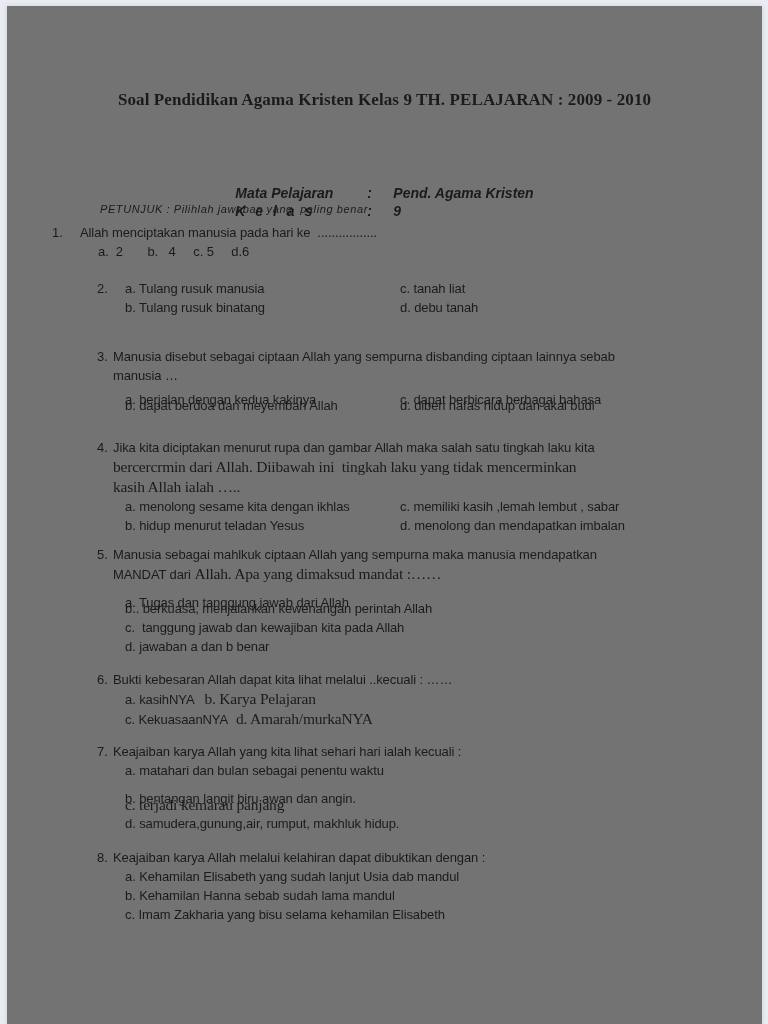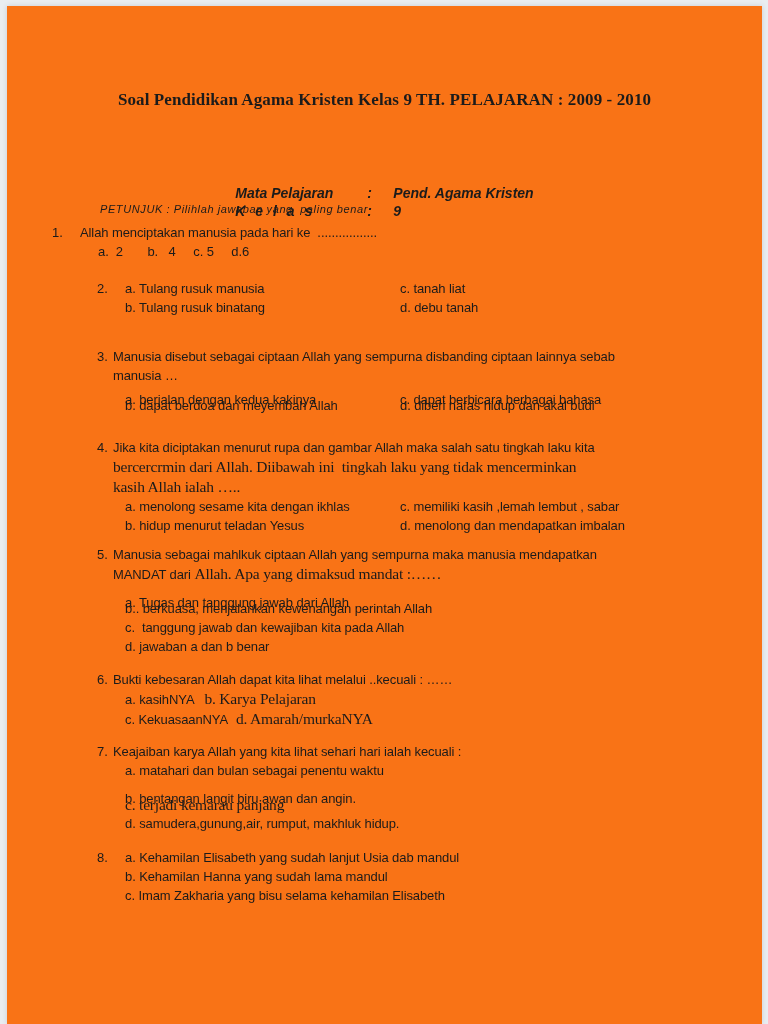--- a/index.html
+++ b/index.html
@@ -4,21 +4,21 @@
 <style>
   html, body { margin:0; padding:0; }
   body {
     width:768px; height:1024px; overflow:hidden;
     background:#e9edf1;
     font-family:"Liberation Sans", sans-serif;
     color:#1b1b1b;
   }
   .page {
     position:absolute; left:7px; top:6px; right:6px; bottom:0;
-    background:#f97316;
+    background:#737373;
     box-shadow:0 0 5px rgba(60,70,90,0.18);
   }
   .t { white-space:pre; }
   .abs { position:absolute; }
 
   .doc-title {
     left:0; right:0; top:83px; text-align:center;
     font-family:"Liberation Serif", serif; font-weight:bold;
     font-size:17px; line-height:22px; letter-spacing:0.1px;
   }
@@ -189,21 +189,22 @@
         <div class="pl1 t">b. bentangan langit biru awan dan angin.</div>
         <div class="pl2 serif t">c. terjadi kemarau panjang</div>
       </div>
       <div class="t">d. samudera,gunung,air, rumput, makhluk hidup.</div>
     </div>
   </div>
 
   <div class="abs q" style="left:90px; top:842px; right:20px;">
     <div class="qhead">
       <span class="qnum t">8.</span>
+      <span class="t">Keajaiban karya Allah melalui kelahiran dapat dibuktikan dengan :</span>
     </div>
     <div class="opts">
       <div class="t">a. Kehamilan Elisabeth yang sudah lanjut Usia dab mandul</div>
-      <div class="t">b. Kehamilan Hanna yang sudah lama mandul</div>
+      <div class="t">b. Kehamilan Hanna sebab sudah lama mandul</div>
       <div class="t">c. Imam Zakharia yang bisu selama kehamilan Elisabeth</div>
     </div>
   </div>
 
 </div>
 
 </body></html>

